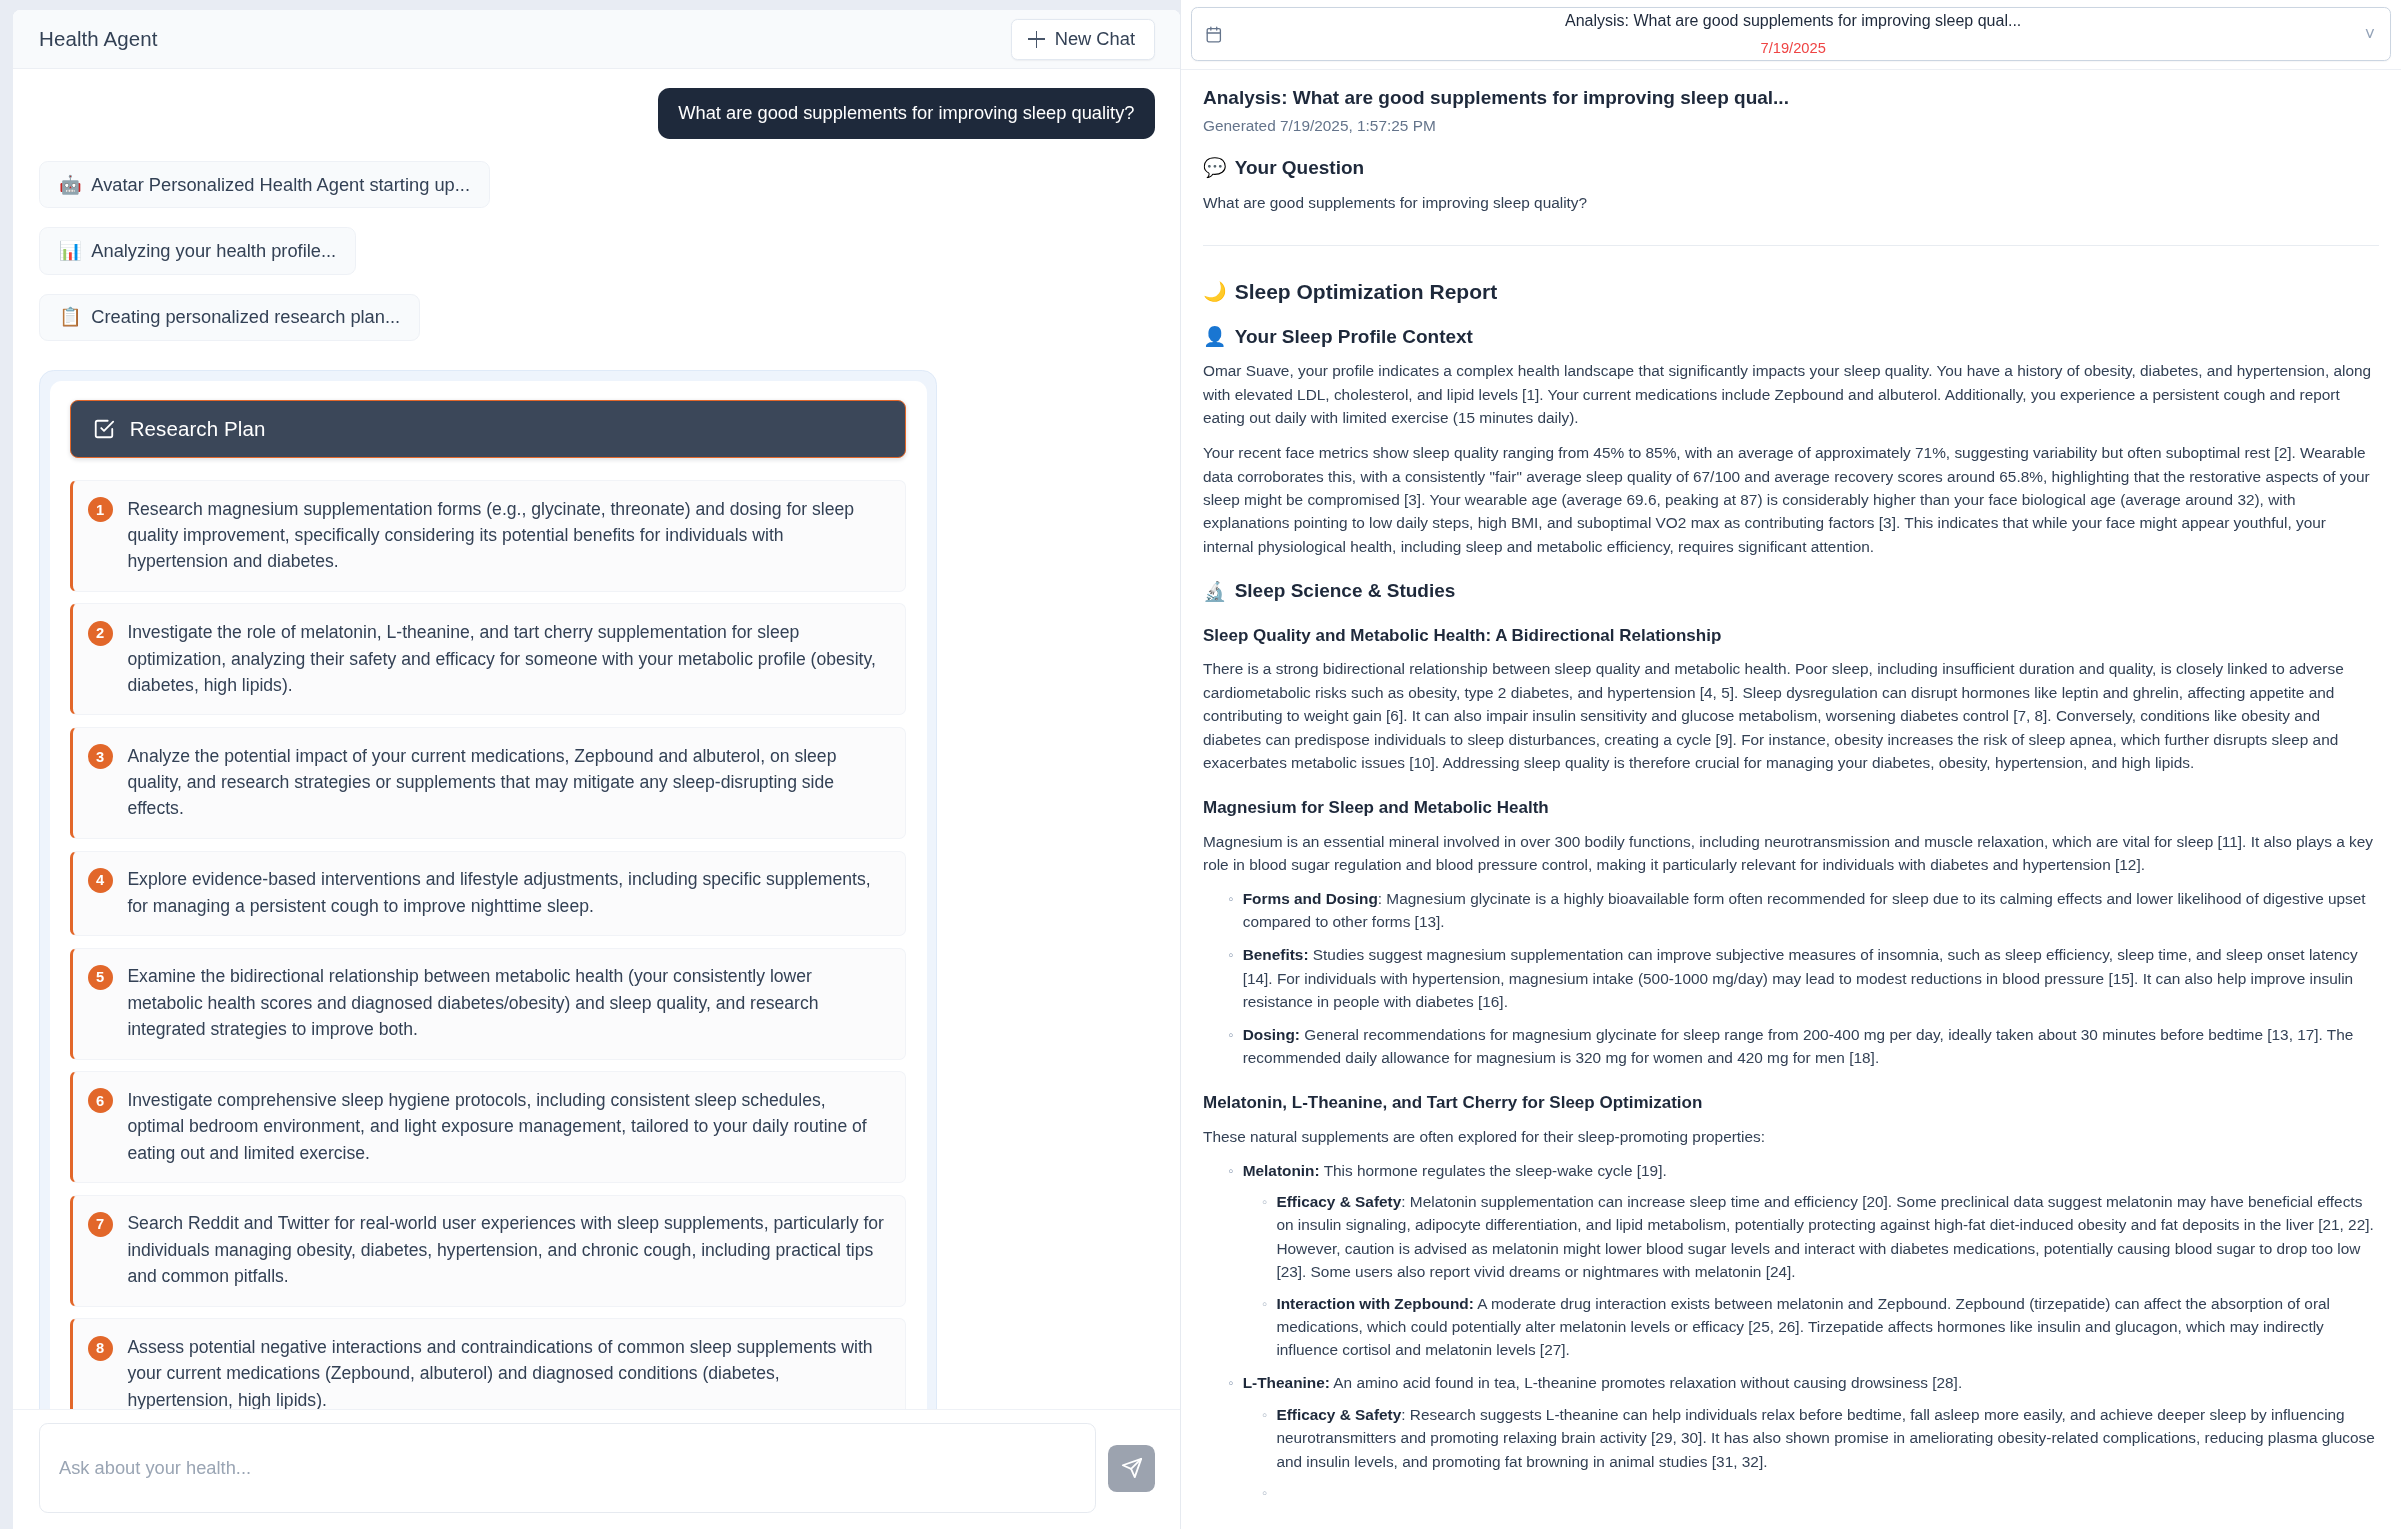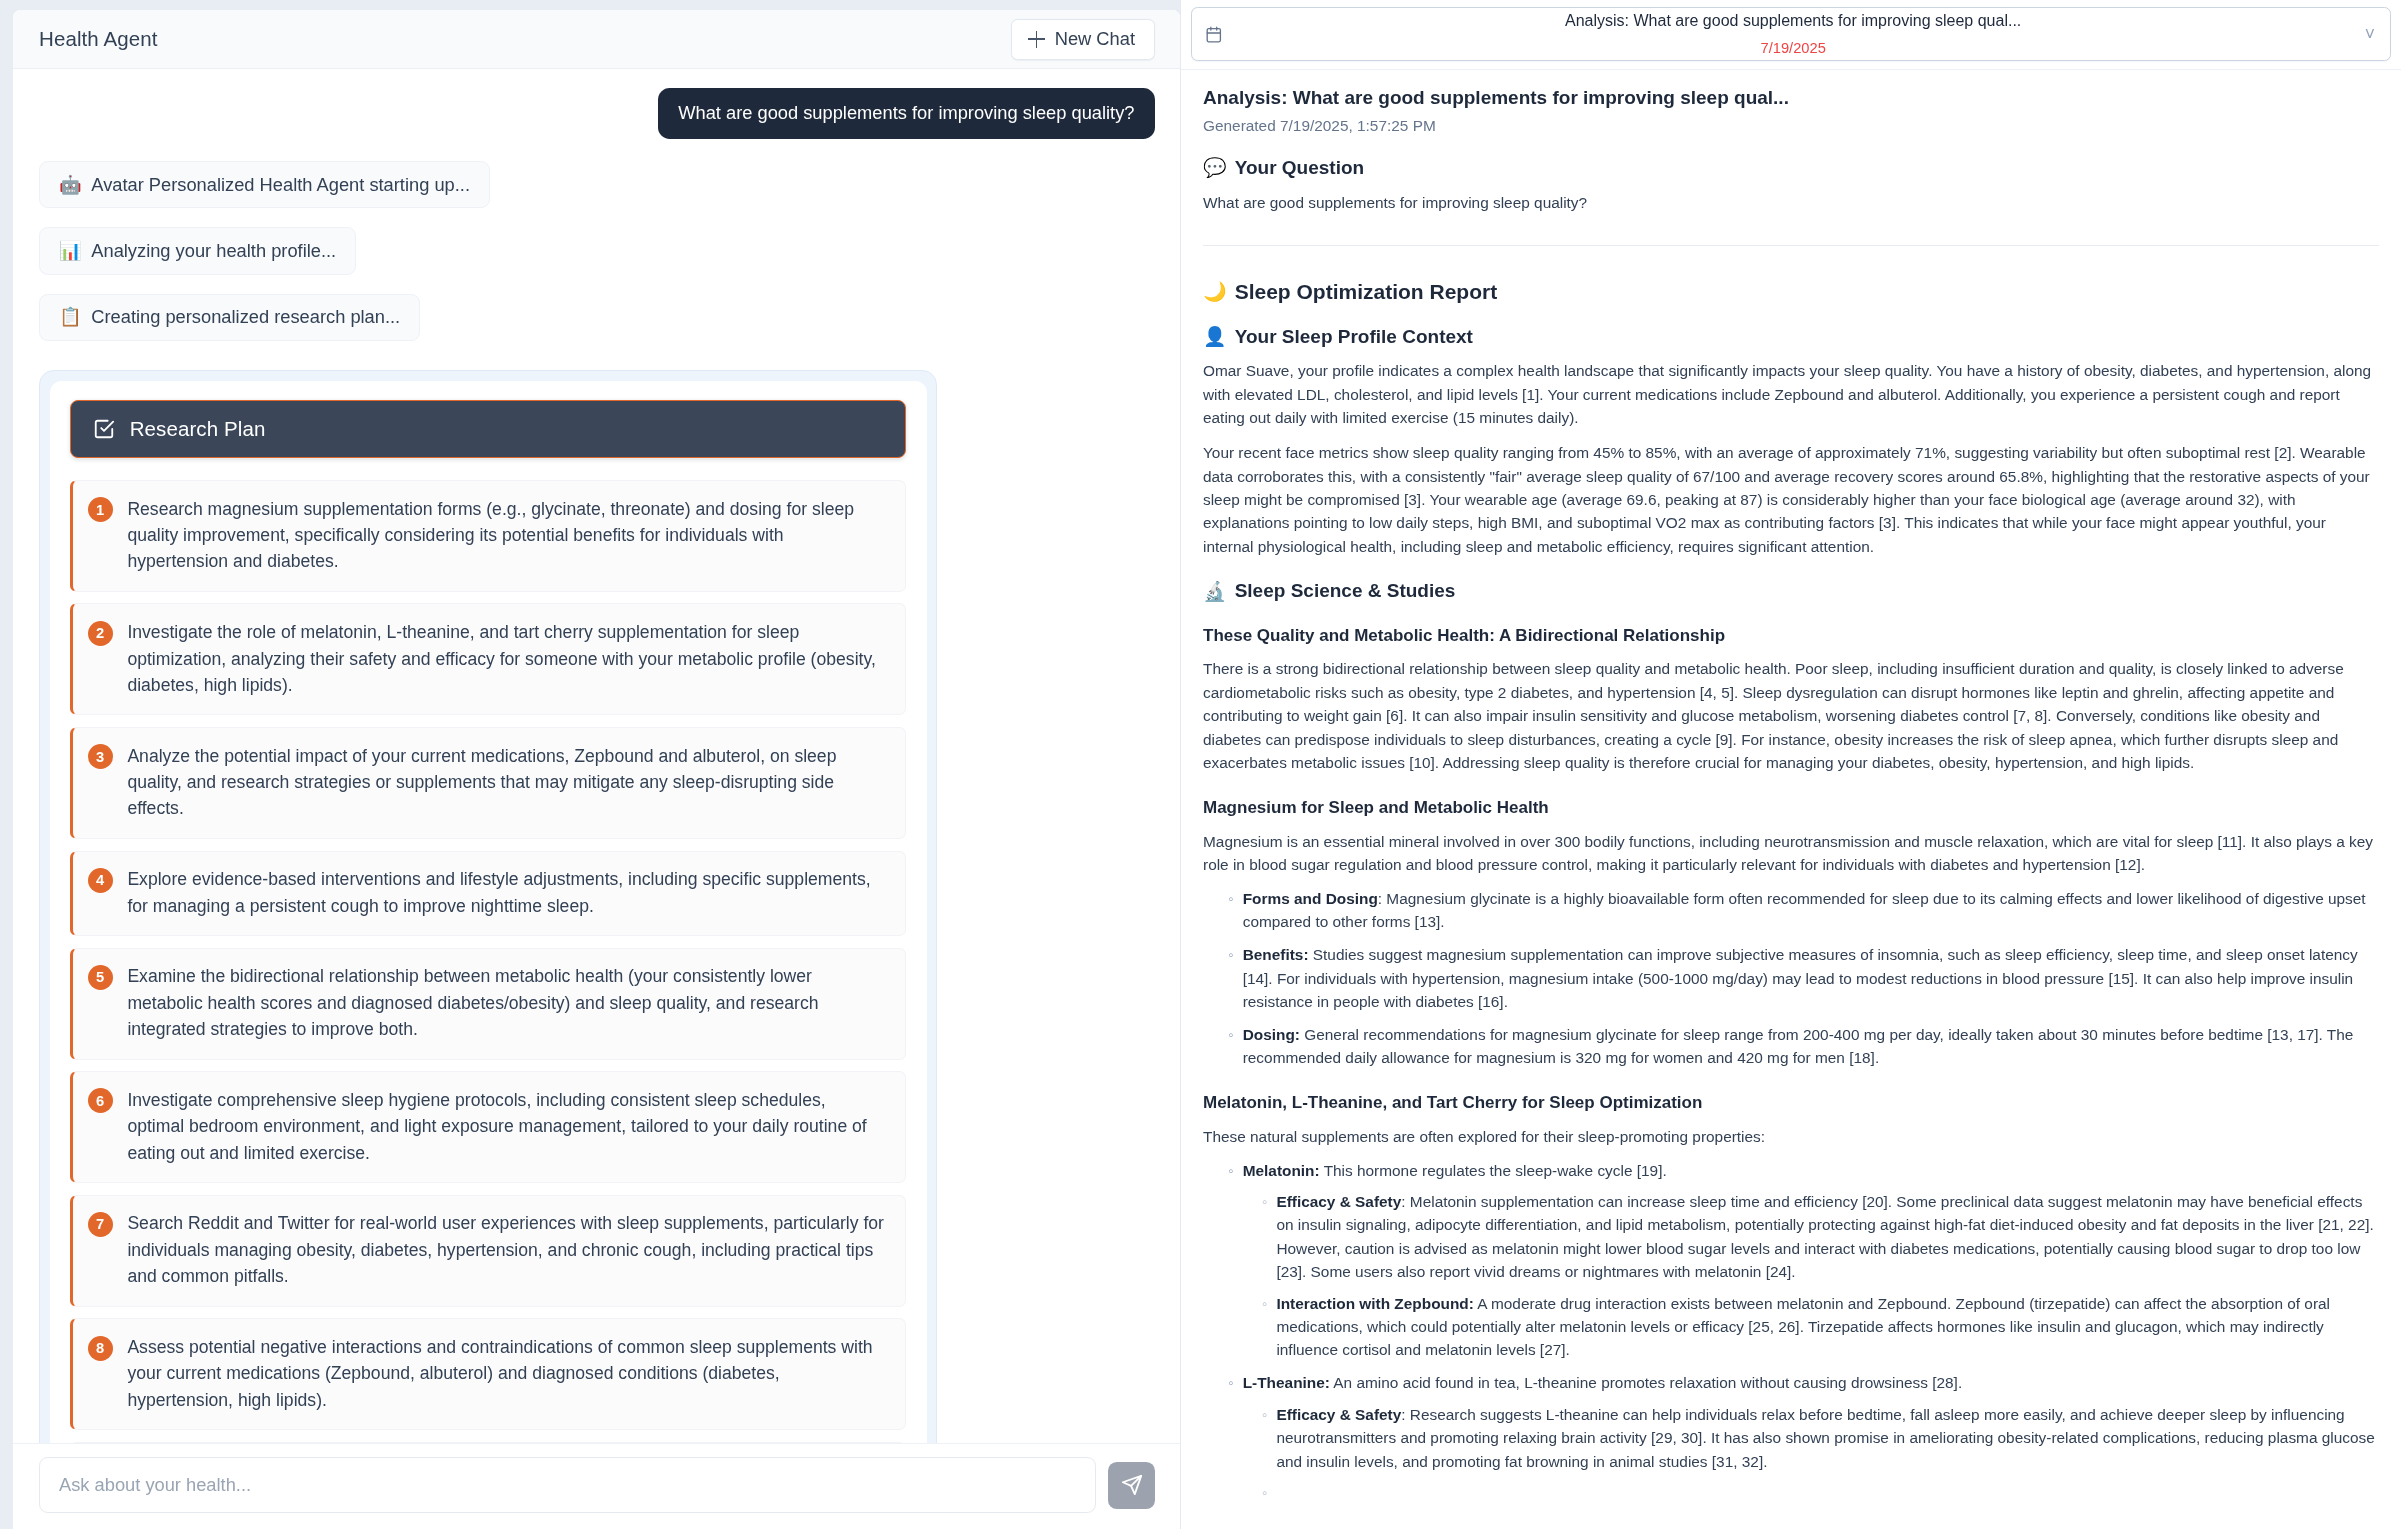--- a/index.html
+++ b/index.html
@@ -187,21 +187,21 @@
     padding: 13px 25px 16px 26px;
     border-top: 0.7px solid #eef1f6;
     display: flex;
     align-items: center;
     gap: 11.7px;
   }
   .chat-input {
     flex: 1;
     border: 0.7px solid #e6eaf0;
     border-radius: 8.8px;
-    padding: 16px 19px;
+    padding: 33px 19px;
     font-size: 18.3px;
     color: #94a3b8;
     font-family: "Liberation Sans", sans-serif;
     outline: none;
     background: #ffffff;
   }
   .chat-input::placeholder { color: #9aa5b4; }
   .send-btn {
     width: 47px; height: 47px;
     background: #9ca3af;
@@ -511,21 +511,21 @@
         <span>Your Sleep Profile Context</span>
       </div>
       <div class="rep-p">Omar Suave, your profile indicates a complex health landscape that significantly impacts your sleep quality. You have a history of obesity, diabetes, and hypertension, along with elevated LDL, cholesterol, and lipid levels [1]. Your current medications include Zepbound and albuterol. Additionally, you experience a persistent cough and report eating out daily with limited exercise (15 minutes daily).</div>
       <div class="rep-p">Your recent face metrics show sleep quality ranging from 45% to 85%, with an average of approximately 71%, suggesting variability but often suboptimal rest [2]. Wearable data corroborates this, with a consistently "fair" average sleep quality of 67/100 and average recovery scores around 65.8%, highlighting that the restorative aspects of your sleep might be compromised [3]. Your wearable age (average 69.6, peaking at 87) is considerably higher than your face biological age (average around 32), with explanations pointing to low daily steps, high BMI, and suboptimal VO2 max as contributing factors [3]. This indicates that while your face might appear youthful, your internal physiological health, including sleep and metabolic efficiency, requires significant attention.</div>
 
       <div class="rep-sec-h">
         <span class="emoji">🔬</span>
         <span>Sleep Science &amp; Studies</span>
       </div>
 
-      <div class="rep-h3">These Quality and Metabolic Health: A Bidirectional Relationship</div>
+      <div class="rep-h3">Sleep Quality and Metabolic Health: A Bidirectional Relationship</div>
       <div class="rep-p">There is a strong bidirectional relationship between sleep quality and metabolic health. Poor sleep, including insufficient duration and quality, is closely linked to adverse cardiometabolic risks such as obesity, type 2 diabetes, and hypertension [4, 5]. Sleep dysregulation can disrupt hormones like leptin and ghrelin, affecting appetite and contributing to weight gain [6]. It can also impair insulin sensitivity and glucose metabolism, worsening diabetes control [7, 8]. Conversely, conditions like obesity and diabetes can predispose individuals to sleep disturbances, creating a cycle [9]. For instance, obesity increases the risk of sleep apnea, which further disrupts sleep and exacerbates metabolic issues [10]. Addressing sleep quality is therefore crucial for managing your diabetes, obesity, hypertension, and high lipids.</div>
 
       <div class="rep-h3">Magnesium for Sleep and Metabolic Health</div>
       <div class="rep-p">Magnesium is an essential mineral involved in over 300 bodily functions, including neurotransmission and muscle relaxation, which are vital for sleep [11]. It also plays a key role in blood sugar regulation and blood pressure control, making it particularly relevant for individuals with diabetes and hypertension [12].</div>
 
       <ul class="rep-ul">
         <li>
           <span class="bold">Forms and Dosing</span><span>:</span><span> Magnesium glycinate is a highly bioavailable form often recommended for sleep due to its calming effects and lower likelihood of digestive upset compared to other forms [13].</span>
         </li>
         <li>

